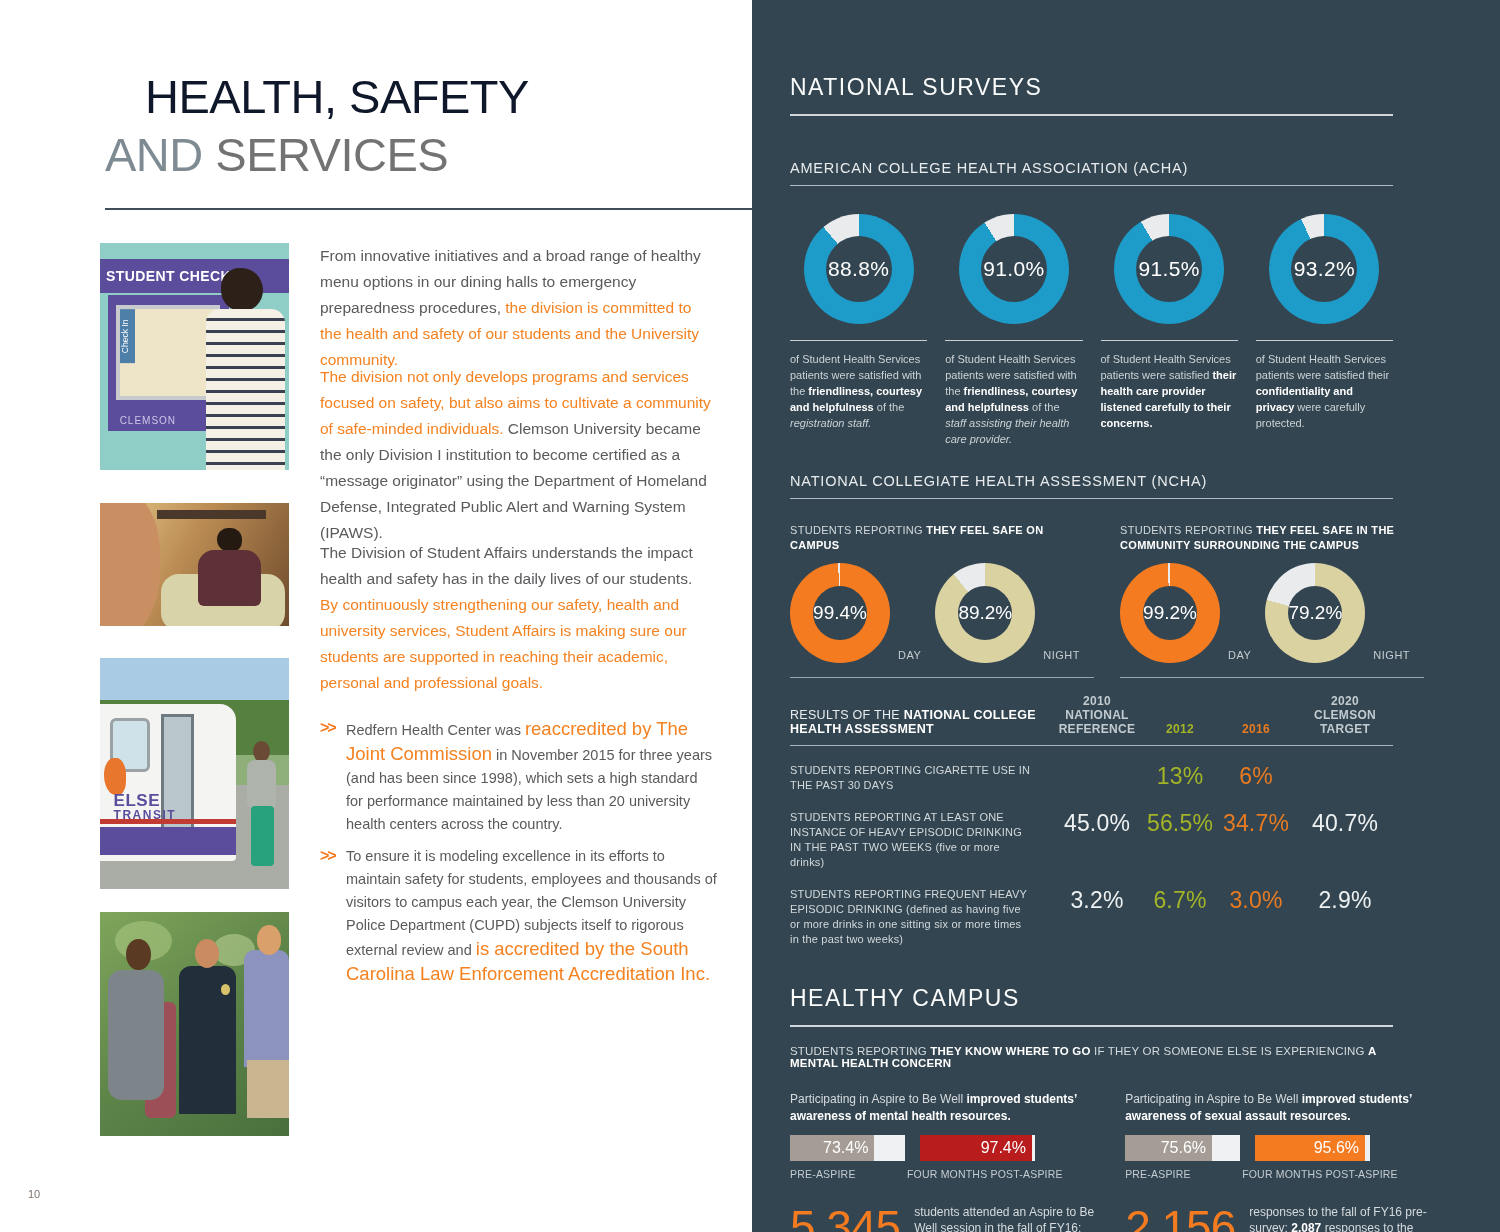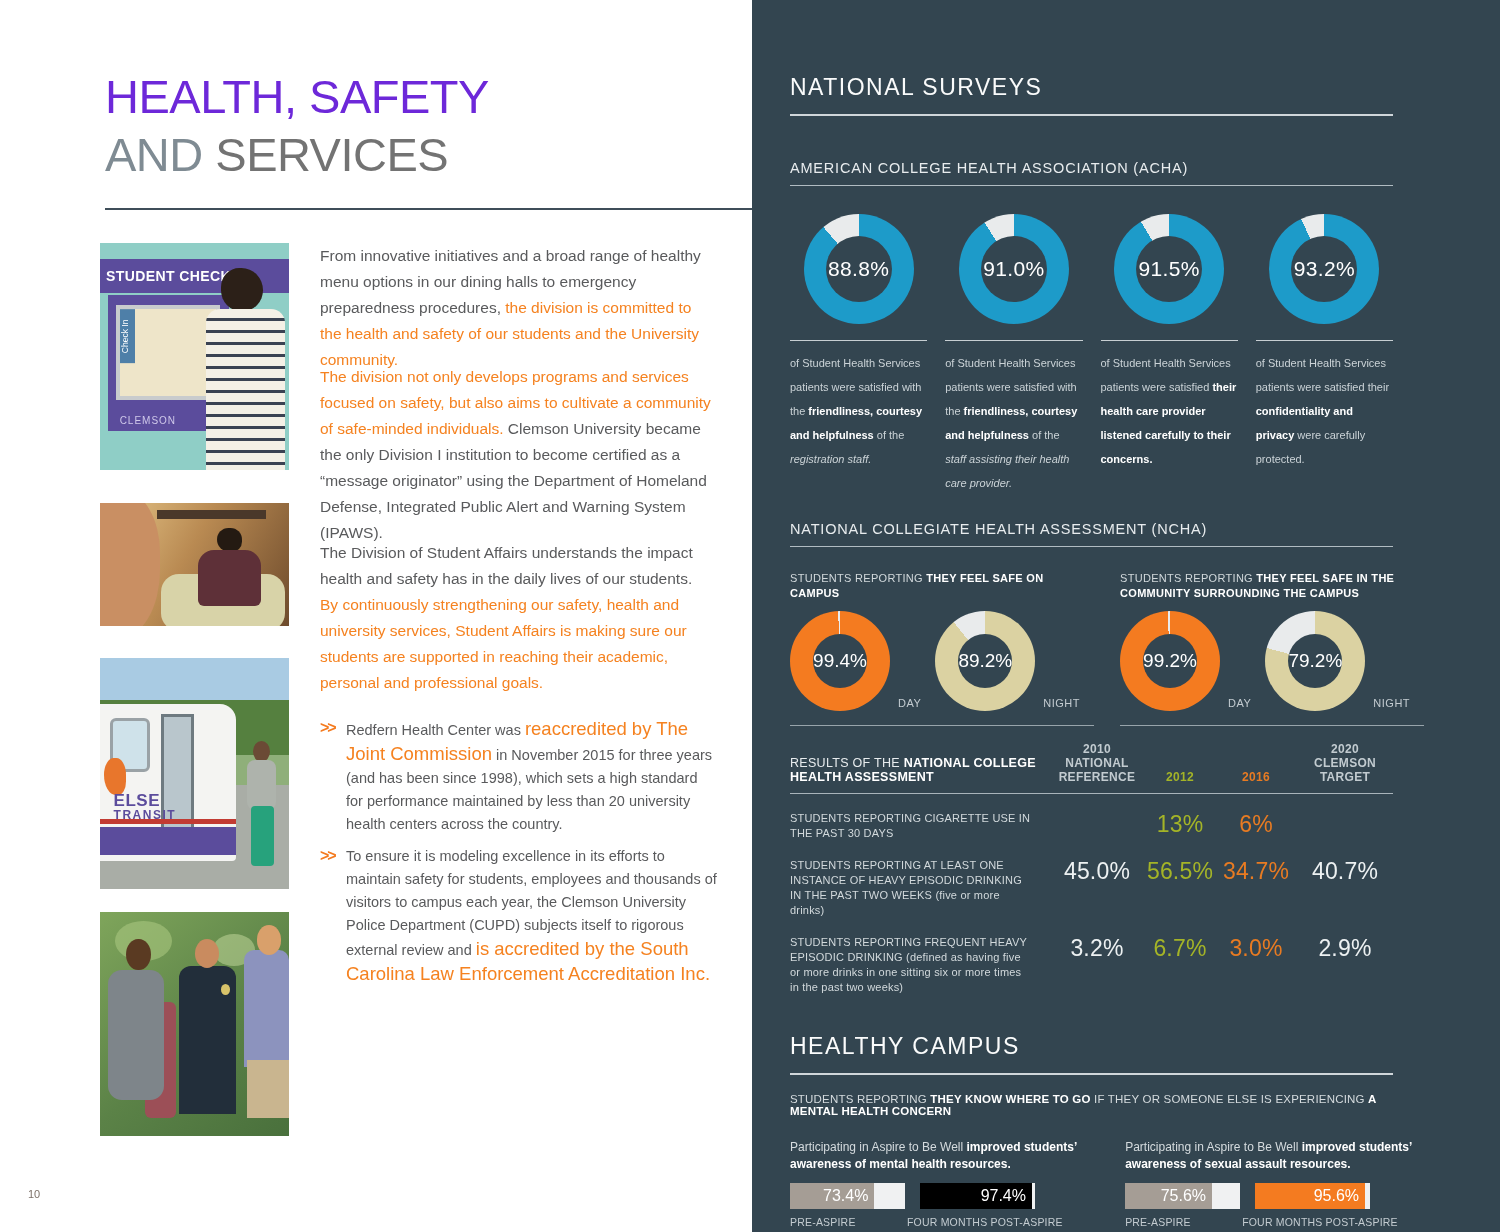--- a/index.html
+++ b/index.html
@@ -2,21 +2,21 @@
 <html><head>
 <meta charset="utf-8">
 <style>
   * { margin:0; padding:0; box-sizing:border-box; }
   html,body { background:#ffffff; }
   body { font-family:"Liberation Sans", sans-serif; }
   .page { position:relative; width:1500px; height:1232px; background:#ffffff; overflow:hidden; }
 
   
   .title { position:absolute; left:105px; top:68px; font-size:47px; font-weight:400; letter-spacing:-0.5px; line-height:58px; }
-  .title .t1 { display:block; color:#6d28d9; }
+  .title .t1 { display:block; color:#0f172a;margin-left:40px; }
   .title .t2 { display:block; }
   .sg-lt { color:#7F8B93; }
   .sg-dk { color:#737373; }
   .title-rule { position:absolute; left:105px; top:208px; width:647px; height:2px; background:#3F4E59; }
 
   .para { position:absolute; left:320px; width:392px; font-size:15.5px; line-height:26px; color:#595A5C; }
   .para1 { top:243px; }
   .para2 { top:364px; }
   .para3 { top:540px; }
   .sg-o { color:#F58220; }
@@ -86,21 +86,21 @@
   .rule-minor { height:1px; background:rgba(220,228,232,.75); margin-top:9px; }
   .ph2 { font-size:14.5px; font-weight:400; letter-spacing:.8px; color:#E8ECEE; }
   .ph2-acha { margin-top:44px; }
   .ph2-ncha { margin-top:26px; }
 
   .acha-grid { display:grid; grid-template-columns:repeat(4,1fr); column-gap:18px; margin-top:28px; }
   .donut { position:relative; border-radius:50%; }
   .donut-lg { width:110px; height:110px; margin:0 auto; }
   .donut-lg .hole { position:absolute; inset:22px; background:#334550; border-radius:50%; display:flex; align-items:center; justify-content:center; }
   .dval { font-size:21px; color:#fff; letter-spacing:.3px; }
-  .acha-cap { margin-top:16px; border-top:1px solid rgba(236,240,242,.8); padding-top:10px; font-size:11px; line-height:24px; color:#CBD3D7; }
+  .acha-cap { margin-top:16px; border-top:1px solid rgba(236,240,242,.8); padding-top:10px; font-size:11px; line-height:16px; color:#CBD3D7; }
   .sg-b { font-weight:700; }
   .sg-w { color:#ffffff; }
   .sg-i { font-style:italic; }
 
   .ncha-groups { display:grid; grid-template-columns:1fr 1fr; column-gap:26px; margin-top:24px; }
   .g-label { font-size:11px; letter-spacing:.3px; line-height:15px; color:#D2D9DC; min-height:32px; }
   .g-donuts { display:flex; align-items:flex-end; margin-top:8px; padding-bottom:14px; border-bottom:1px solid rgba(220,228,232,.6); }
   .pair { display:flex; align-items:flex-end; }
   .donut-sm { width:100px; height:100px; }
   .donut-sm .hole { position:absolute; inset:23px; background:#334550; border-radius:50%; display:flex; align-items:center; justify-content:center; }
@@ -346,21 +346,21 @@
     <div class="hc-cols">
       <div class="hc-col">
         <div class="hc-intro"><span>Participating in Aspire to Be Well </span><span class="sg-b sg-w">improved students’ awareness of mental health resources.</span></div>
         <div class="bars">
           <div class="bar">
             <div class="bar-fill" style="width: 73.4%; background: rgb(165, 157, 149);">
               <span class="bar-val">73.4%</span>
             </div>
           </div>
           <div class="bar">
-            <div class="bar-fill" style="width: 97.4%; background: #000000;">
+            <div class="bar-fill" style="width: 97.4%; background: #b91c1c;">
               <span class="bar-val">97.4%</span>
             </div>
           </div>
         </div>
         <div class="bar-labels">
           <span>PRE-ASPIRE</span>
           <span>FOUR MONTHS POST-ASPIRE</span>
         </div>
         <div class="stat">
           <span class="stat-num">5,345</span>

